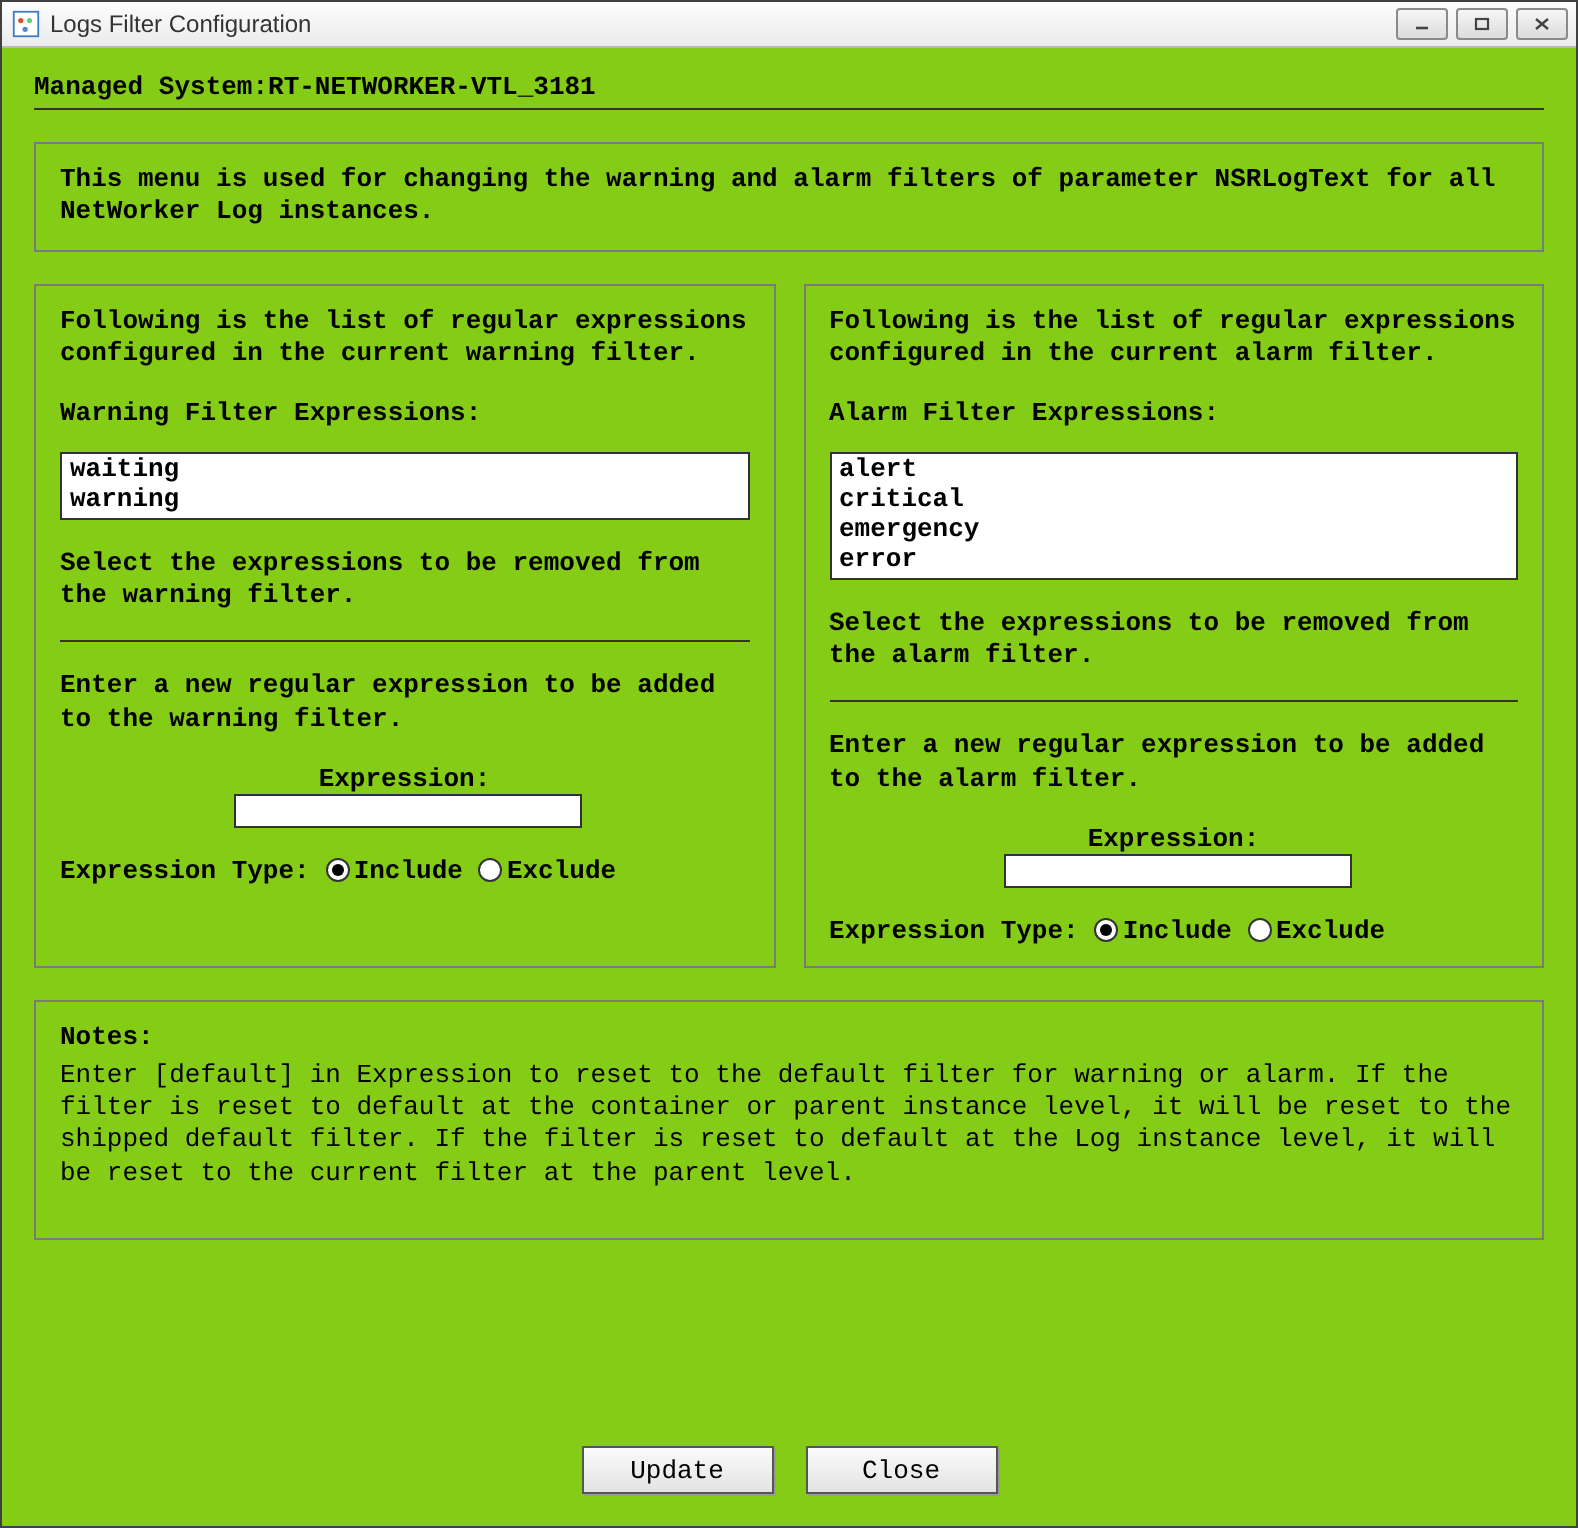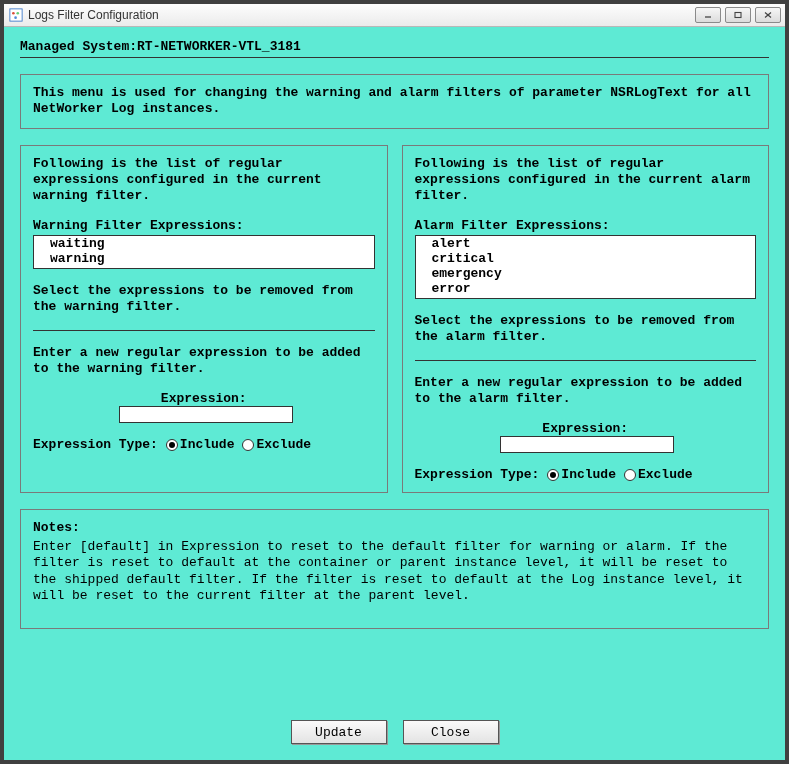--- a/index.html
+++ b/index.html
@@ -8,23 +8,23 @@
     width: 789px;
     height: 764px;
     font-family: "Courier New", monospace;
     font-size: 13px;
     background: #fff;
     color: #000;
   }
   .window {
     width: 789px;
     height: 764px;
-    border: 4px solid #404040;
-    box-sizing: border-box;
-    background: #5eead4;
+    border: 1px solid #404040;
+    box-sizing: border-box;
+    background: #84cc16;
     display: flex;
     flex-direction: column;
   }
   .titlebar {
     height: 22px;
     background: linear-gradient(#fdfdfd, #ebebeb);
     border-bottom: 1px solid #b8b8b8;
     display: flex;
     align-items: center;
     font-family: "Segoe UI", Tahoma, sans-serif;
@@ -96,24 +96,24 @@
     display: flex;
     flex-direction: column;
   }
   .col .panel {
     flex: 1;
     font-weight: bold;
   }
   .col-desc { line-height: 1.25; }
   .col-label { margin-top: 14px; }
   .listbox {
-    margin-top: 2px;
+    margin-top: 12px;
     border: 1px solid #333;
     background: #fff;
-    padding: 1px 16px;
+    padding: 1px 4px;
     min-height: 30px;
     font-weight: bold;
     line-height: 1.15;
     width: 100%;
     box-sizing: border-box;
     white-space: pre;
   }
   .remove-text { margin-top: 14px; line-height: 1.25; }
   .hr {
     border: none;

